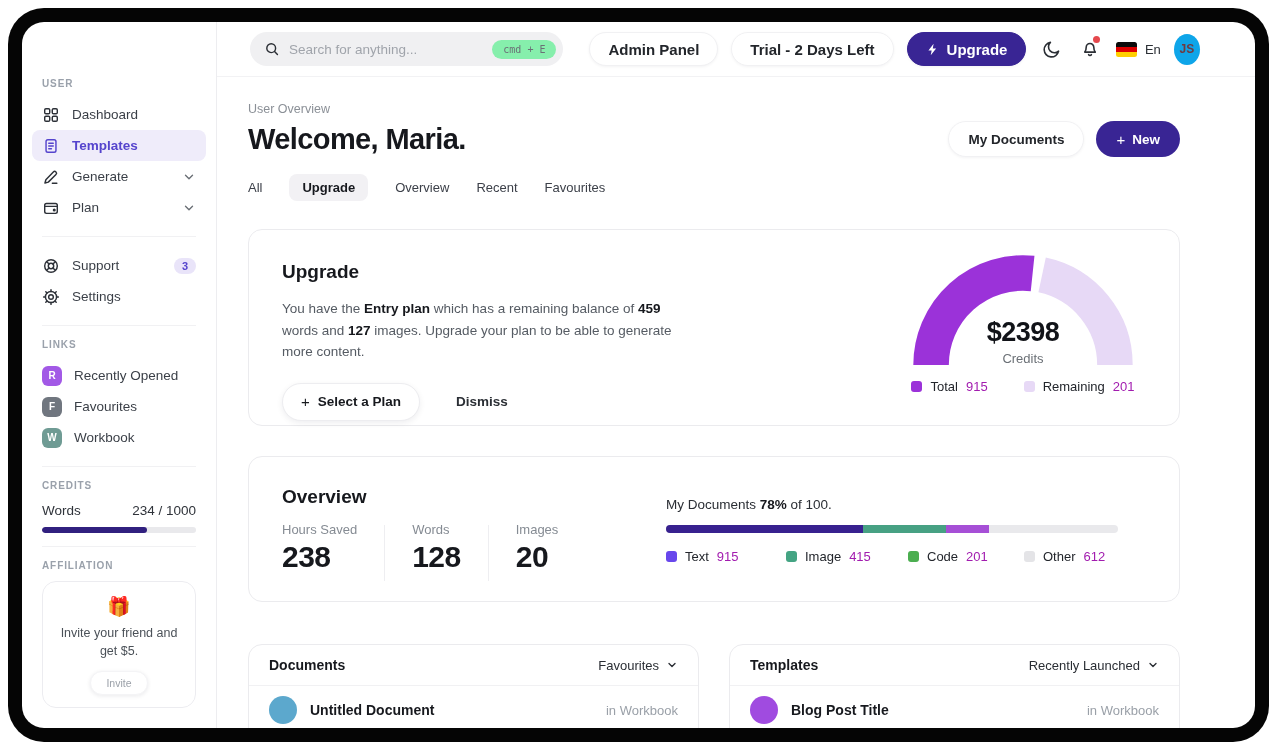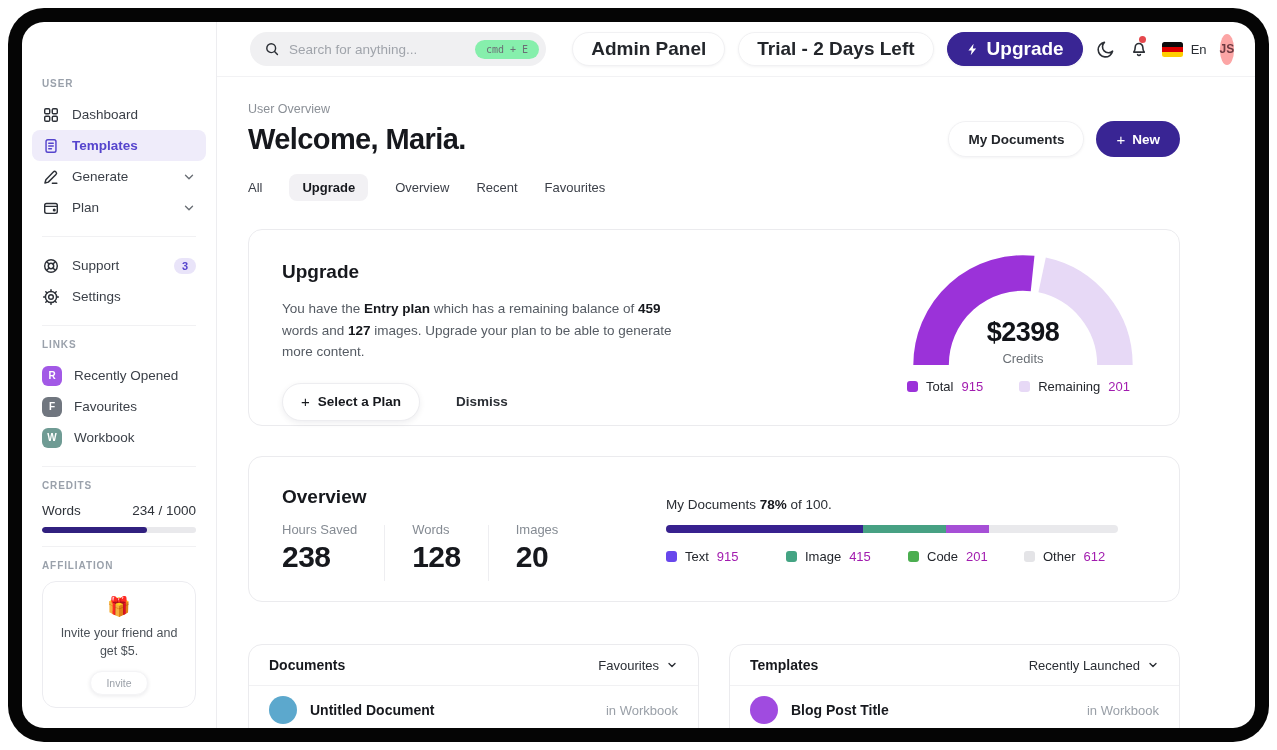--- a/index.html
+++ b/index.html
@@ -30,31 +30,31 @@
 
   
   .main { flex:1; display:flex; flex-direction:column; min-width:0; }
   .topbar { height:55px; flex:none; display:flex; align-items:center; gap:13px; border-bottom:1px solid #f2f2f4; padding:0 55px 0 33px; }
   .search { width:368px; height:34px; background:#f0f0f2; border-radius:17px; display:flex; align-items:center; gap:9px; padding:0 7px 0 14px; }
   .search svg { width:16px; height:16px; stroke:#2b2f35; fill:none; stroke-width:1.8; stroke-linecap:round; flex:none; }
   .search input { flex:1; border:none; outline:none; background:transparent; font-size:13.5px; color:#333; font-family:inherit; }
   .search input::placeholder { color:#a0a4ab; }
   .kbd { background:#86efac; border-radius:12px; padding:4px 11px; font-family:"DejaVu Sans Mono",monospace; font-size:10px; color:#6b7076; white-space:nowrap; }
   .tb-spacer { flex:1; }
-  .pill-btn { height:34px; padding:0 18px; border-radius:17px; background:#fff; border:1px solid #f1f1f3; box-shadow:0 1px 3px rgba(20,20,35,.05); font-size:19px; font-weight:600; color:#23262b; display:flex; align-items:center; white-space:nowrap; cursor:pointer; }
+  .pill-btn { height:34px; padding:0 18px; border-radius:17px; background:#fff; border:1px solid #f1f1f3; box-shadow:0 1px 3px rgba(20,20,35,.05); font-size:15px; font-weight:600; color:#23262b; display:flex; align-items:center; white-space:nowrap; cursor:pointer; }
   .upgrade-btn { background:#392594; border-color:#392594; color:#fff; gap:8px; }
   .upgrade-btn svg { width:13px; height:13px; fill:#fff; }
   .icon-btn { width:30px; height:30px; display:flex; align-items:center; justify-content:center; position:relative; cursor:pointer; }
   .icon-btn svg { width:20px; height:20px; stroke:#2b2f35; fill:none; stroke-width:1.6; stroke-linecap:round; stroke-linejoin:round; }
   .notif-dot { position:absolute; top:2px; right:3px; width:7px; height:7px; border-radius:50%; background:#e5484d; }
   .lang { display:flex; align-items:center; gap:8px; cursor:pointer; }
   .flag { width:21px; height:15px; border-radius:2.5px; overflow:hidden; display:flex; flex-direction:column; flex:none; }
   .flag div { flex:1; }
   .lang-code { font-size:13px; color:#2b2f35; }
-  .avatar { width:31px; height:31px; border-radius:50%; background:#fca5a5; color:#6e3a42; font-size:12px; font-weight:700; display:flex; align-items:center; justify-content:center; cursor:pointer; }
+  .avatar { width:31px; height:31px; border-radius:50%; background:#0ea5e9; color:#6e3a42; font-size:12px; font-weight:700; display:flex; align-items:center; justify-content:center; cursor:pointer; }
 
   
   .content { flex:1; overflow:hidden; padding:0 75px 0 31px; }
   .breadcrumb { margin-top:25px; font-size:12.5px; color:#8b9097; }
   .head-row { display:flex; align-items:center; margin-top:5px; }
   .page-title { font-size:29px; font-weight:800; letter-spacing:-.6px; color:#16181d; }
   .head-actions { margin-left:auto; display:flex; gap:12px; }
   .btn-white, .btn-dark { height:36px; border-radius:18px; display:flex; align-items:center; font-size:13.5px; font-weight:600; cursor:pointer; }
   .btn-white { background:#fff; border:1px solid #f1f1f3; box-shadow:0 1px 3px rgba(20,20,35,.05); color:#23262b; padding:0 19px; }
   .btn-dark { background:#392594; border:none; color:#fff; padding:0 20px; gap:7px; }
@@ -75,21 +75,21 @@
   .btn-plan { height:38px; padding:0 18px; border-radius:19px; border:1px solid #ededf0; box-shadow:0 2px 6px rgba(20,20,40,.07); background:#fff; font-size:13.5px; font-weight:600; color:#17191e; display:flex; align-items:center; gap:8px; cursor:pointer; }
   .dismiss { font-size:13.5px; font-weight:600; color:#2b2f35; cursor:pointer; }
   .gauge { position:absolute; top:20px; right:40px; width:232px; text-align:center; }
   .gauge-wrap { position:relative; width:230px; height:117px; margin:0 auto; }
   .gauge-center { position:absolute; inset:0; display:flex; flex-direction:column; align-items:center; justify-content:flex-end; padding-bottom:1px; }
   .gauge-value { font-size:27px; font-weight:800; color:#111318; letter-spacing:-.5px; }
   .gauge-label { font-size:13px; color:#6b7076; margin-top:3px; }
   .legend-item { display:flex; align-items:center; gap:8px; font-size:13px; color:#23262c; font-weight:500; }
   .legend-sq { width:11px; height:11px; border-radius:3px; flex:none; }
   .legend-val { color:#a21caf; font-weight:400; }
-  .gauge-legend { display:flex; gap:36px; margin-top:12px; }
+  .gauge-legend { display:flex; justify-content:center; gap:36px; margin-top:12px; }
 
   
   .overview-card { margin-top:30px; height:146px; position:relative; }
   .ov-title { padding:29px 0 0 33px; }
   .stats { display:flex; margin:14px 0 0 33px; }
   .stat-label { font-size:13px; color:#858b93; }
   .stat-value { font-size:30px; font-weight:800; color:#16181d; margin-top:3px; letter-spacing:-.5px; }
   .vdiv { width:1px; background:#eeeef1; margin:3px 27px 0; height:56px; }
   .ov-chart { position:absolute; left:417px; top:40px; width:452px; }
   .ov-caption { font-size:13.5px; color:#2a2e34; }

